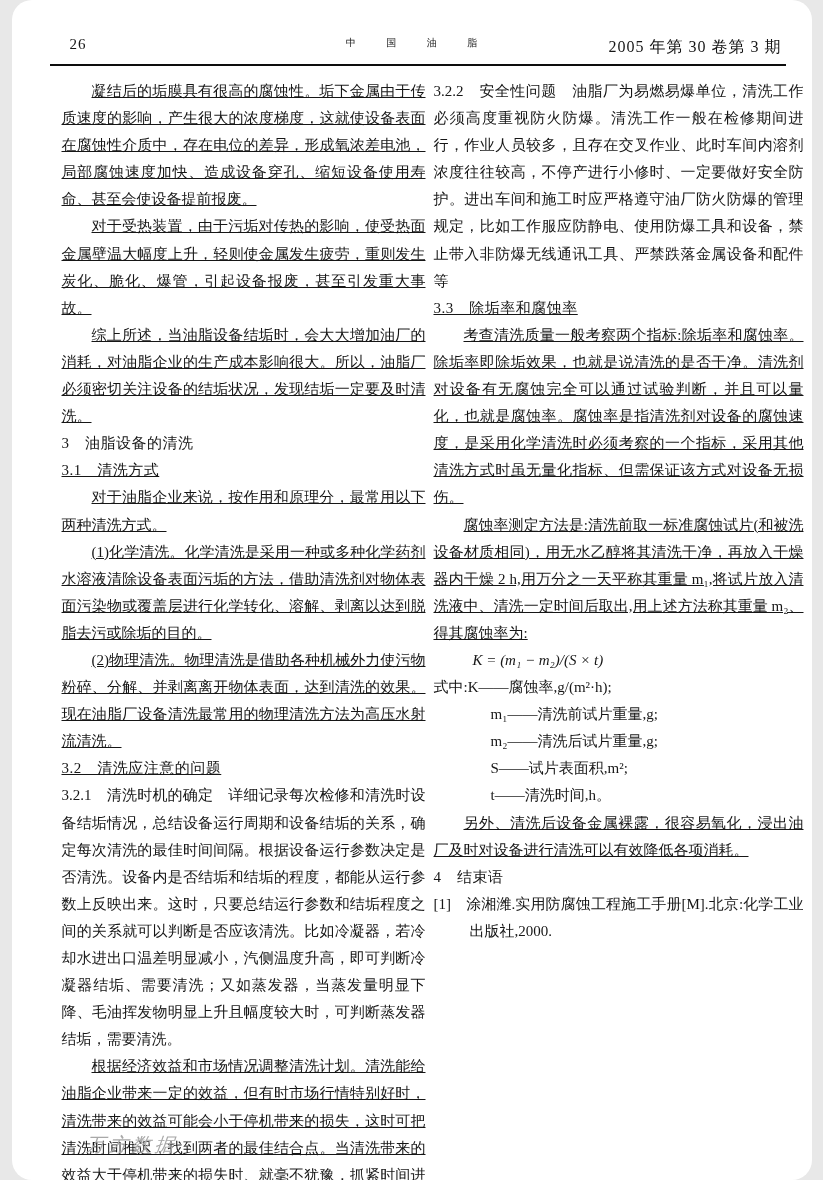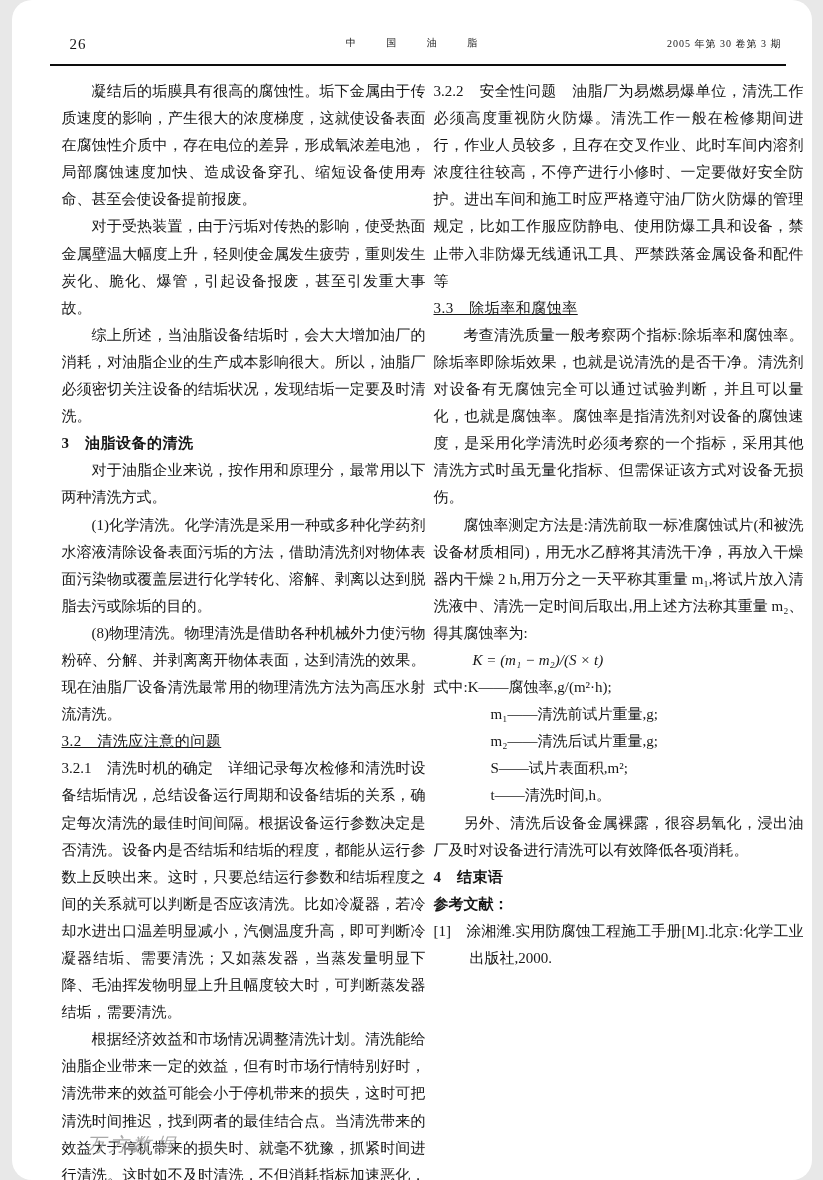--- a/index.html
+++ b/index.html
@@ -7,30 +7,30 @@
     position:relative;width:800px;height:1180px;margin:0 auto;
     background:#ffffff;overflow:hidden;
     font-family:"Liberation Serif","DejaVu Serif",serif;
     color:#161616;
     border-radius:20px;
     -webkit-font-smoothing:none;
   }
   
   .hdr-page{position:absolute;top:36px;left:58px;font-size:15px;letter-spacing:1px;}
   .hdr-title{position:absolute;top:36px;left:0;width:100%;text-align:center;font-size:10px;letter-spacing:14px;text-indent:14px;}
-  .hdr-issue{position:absolute;top:37px;right:30px;font-size:10px;letter-spacing:1px;text-align:right;}
+  .hdr-issue{position:absolute;top:37px;right:30px;font-size:16px;letter-spacing:1px;text-align:right;}
   .hdr-rule{position:absolute;top:64px;left:38px;right:26px;border-top:2.5px solid #0d0d0d;height:0;}
   
   .col{position:absolute;top:78px;width:364px;}
   .col-left{left:50px;}
   .col-right{left:422px;width:370px;}
   .col p{margin:0;font-size:15px;line-height:27.1px;text-align:justify;text-justify:inter-ideograph;}
-  .indent{text-indent:2em;}
+  .indent{text-indent:2em;text-decoration:underline;}
   .flush{text-indent:0;}
-  .h-major{font-weight:bold;font-size:15.5px;letter-spacing:.5px;}
+  .h-major{font-weight:normal;font-size:15.5px;letter-spacing:.5px;}
   .h-sub{font-weight:normal;letter-spacing:.5px;text-decoration:underline;}
   .h-refs{font-weight:bold;}
   .formula{padding-left:2.6em;font-style:italic;font-family:"Liberation Serif","DejaVu Serif",serif;}
   .def-first{text-indent:0;}
   .def-rest{padding-left:3.8em;}
   .ref{padding-left:2.4em;text-indent:-2.4em !important;}
   
   .watermark{
     position:absolute;left:74px;top:1132px;
     font-size:19px;font-style:italic;color:#a8a8a8;
@@ -45,23 +45,24 @@
   <div class="hdr-page">26</div>
   <div class="hdr-title">中  国  油  脂</div>
   <div class="hdr-issue">2005 年第 30 卷第 3 期</div>
   <div class="hdr-rule"></div>
 
   <div class="col col-left">
     <p class="indent">凝结后的垢膜具有很高的腐蚀性。垢下金属由于传质速度的影响，产生很大的浓度梯度，这就使设备表面在腐蚀性介质中，存在电位的差异，形成氧浓差电池，局部腐蚀速度加快、造成设备穿孔、缩短设备使用寿命、甚至会使设备提前报废。</p>
     <p class="indent">对于受热装置，由于污垢对传热的影响，使受热面金属壁温大幅度上升，轻则使金属发生疲劳，重则发生炭化、脆化、爆管，引起设备报废，甚至引发重大事故。</p>
     <p class="indent">综上所述，当油脂设备结垢时，会大大增加油厂的消耗，对油脂企业的生产成本影响很大。所以，油脂厂必须密切关注设备的结垢状况，发现结垢一定要及时清洗。</p>
     <p class="flush h-major">3　油脂设备的清洗</p>
+    <p class="flush h-sub">3.1　清洗方式</p>
     <p class="indent">对于油脂企业来说，按作用和原理分，最常用以下两种清洗方式。</p>
     <p class="indent">(1)化学清洗。化学清洗是采用一种或多种化学药剂水溶液清除设备表面污垢的方法，借助清洗剂对物体表面污染物或覆盖层进行化学转化、溶解、剥离以达到脱脂去污或除垢的目的。</p>
-    <p class="indent">(8)物理清洗。物理清洗是借助各种机械外力使污物粉碎、分解、并剥离离开物体表面，达到清洗的效果。现在油脂厂设备清洗最常用的物理清洗方法为高压水射流清洗。</p>
+    <p class="indent">(2)物理清洗。物理清洗是借助各种机械外力使污物粉碎、分解、并剥离离开物体表面，达到清洗的效果。现在油脂厂设备清洗最常用的物理清洗方法为高压水射流清洗。</p>
     <p class="flush h-sub">3.2　清洗应注意的问题</p>
     <p class="flush">3.2.1　清洗时机的确定　详细记录每次检修和清洗时设备结垢情况，总结设备运行周期和设备结垢的关系，确定每次清洗的最佳时间间隔。根据设备运行参数决定是否清洗。设备内是否结垢和结垢的程度，都能从运行参数上反映出来。这时，只要总结运行参数和结垢程度之间的关系就可以判断是否应该清洗。比如冷凝器，若冷却水进出口温差明显减小，汽侧温度升高，即可判断冷凝器结垢、需要清洗；又如蒸发器，当蒸发量明显下降、毛油挥发物明显上升且幅度较大时，可判断蒸发器结垢，需要清洗。</p>
     <p class="indent">根据经济效益和市场情况调整清洗计划。清洗能给油脂企业带来一定的效益，但有时市场行情特别好时，清洗带来的效益可能会小于停机带来的损失，这时可把清洗时间推迟，找到两者的最佳结合点。当清洗带来的效益大于停机带来的损失时、就毫不犹豫，抓紧时间进行清洗。这时如不及时清洗，不但消耗指标加速恶化，产量也会迅速降低，使企业效益受到很大影响。</p>
   </div>
 
   <div class="col col-right">
     <p class="flush">3.2.2　安全性问题　油脂厂为易燃易爆单位，清洗工作必须高度重视防火防爆。清洗工作一般在检修期间进行，作业人员较多，且存在交叉作业、此时车间内溶剂浓度往往较高，不停产进行小修时、一定要做好安全防护。进出车间和施工时应严格遵守油厂防火防爆的管理规定，比如工作服应防静电、使用防爆工具和设备，禁止带入非防爆无线通讯工具、严禁跌落金属设备和配件等</p>
     <p class="flush h-sub">3.3　除垢率和腐蚀率</p>
     <p class="indent">考查清洗质量一般考察两个指标:除垢率和腐蚀率。除垢率即除垢效果，也就是说清洗的是否干净。清洗剂对设备有无腐蚀完全可以通过试验判断，并且可以量化，也就是腐蚀率。腐蚀率是指清洗剂对设备的腐蚀速度，是采用化学清洗时必须考察的一个指标，采用其他清洗方式时虽无量化指标、但需保证该方式对设备无损伤。</p>
     <p class="indent">腐蚀率测定方法是:清洗前取一标准腐蚀试片(和被洗设备材质相同)，用无水乙醇将其清洗干净，再放入干燥器内干燥 2 h,用万分之一天平称其重量 m₁,将试片放入清洗液中、清洗一定时间后取出,用上述方法称其重量 m₂、得其腐蚀率为:</p>
@@ -69,20 +70,19 @@
     <p class="formula">K = (m₁ − m₂)/(S × t)</p>
 
     <p class="def-first">式中:K——腐蚀率,g/(m²·h);</p>
     <p class="def-rest">m₁——清洗前试片重量,g;</p>
     <p class="def-rest">m₂——清洗后试片重量,g;</p>
     <p class="def-rest">S——试片表面积,m²;</p>
     <p class="def-rest">t——清洗时间,h。</p>
 
     <p class="indent">另外、清洗后设备金属裸露，很容易氧化，浸出油厂及时对设备进行清洗可以有效降低各项消耗。</p>
     <p class="flush h-major">4　结束语</p>
-    <p class="flush h-refs">参考文献：</p>
     <p class="ref">[1]　涂湘潍.实用防腐蚀工程施工手册[M].北京:化学工业出版社,2000.</p>
 
   </div>
 
   <div class="watermark">万方数据</div>
 
 </div>
 
 </body></html>

